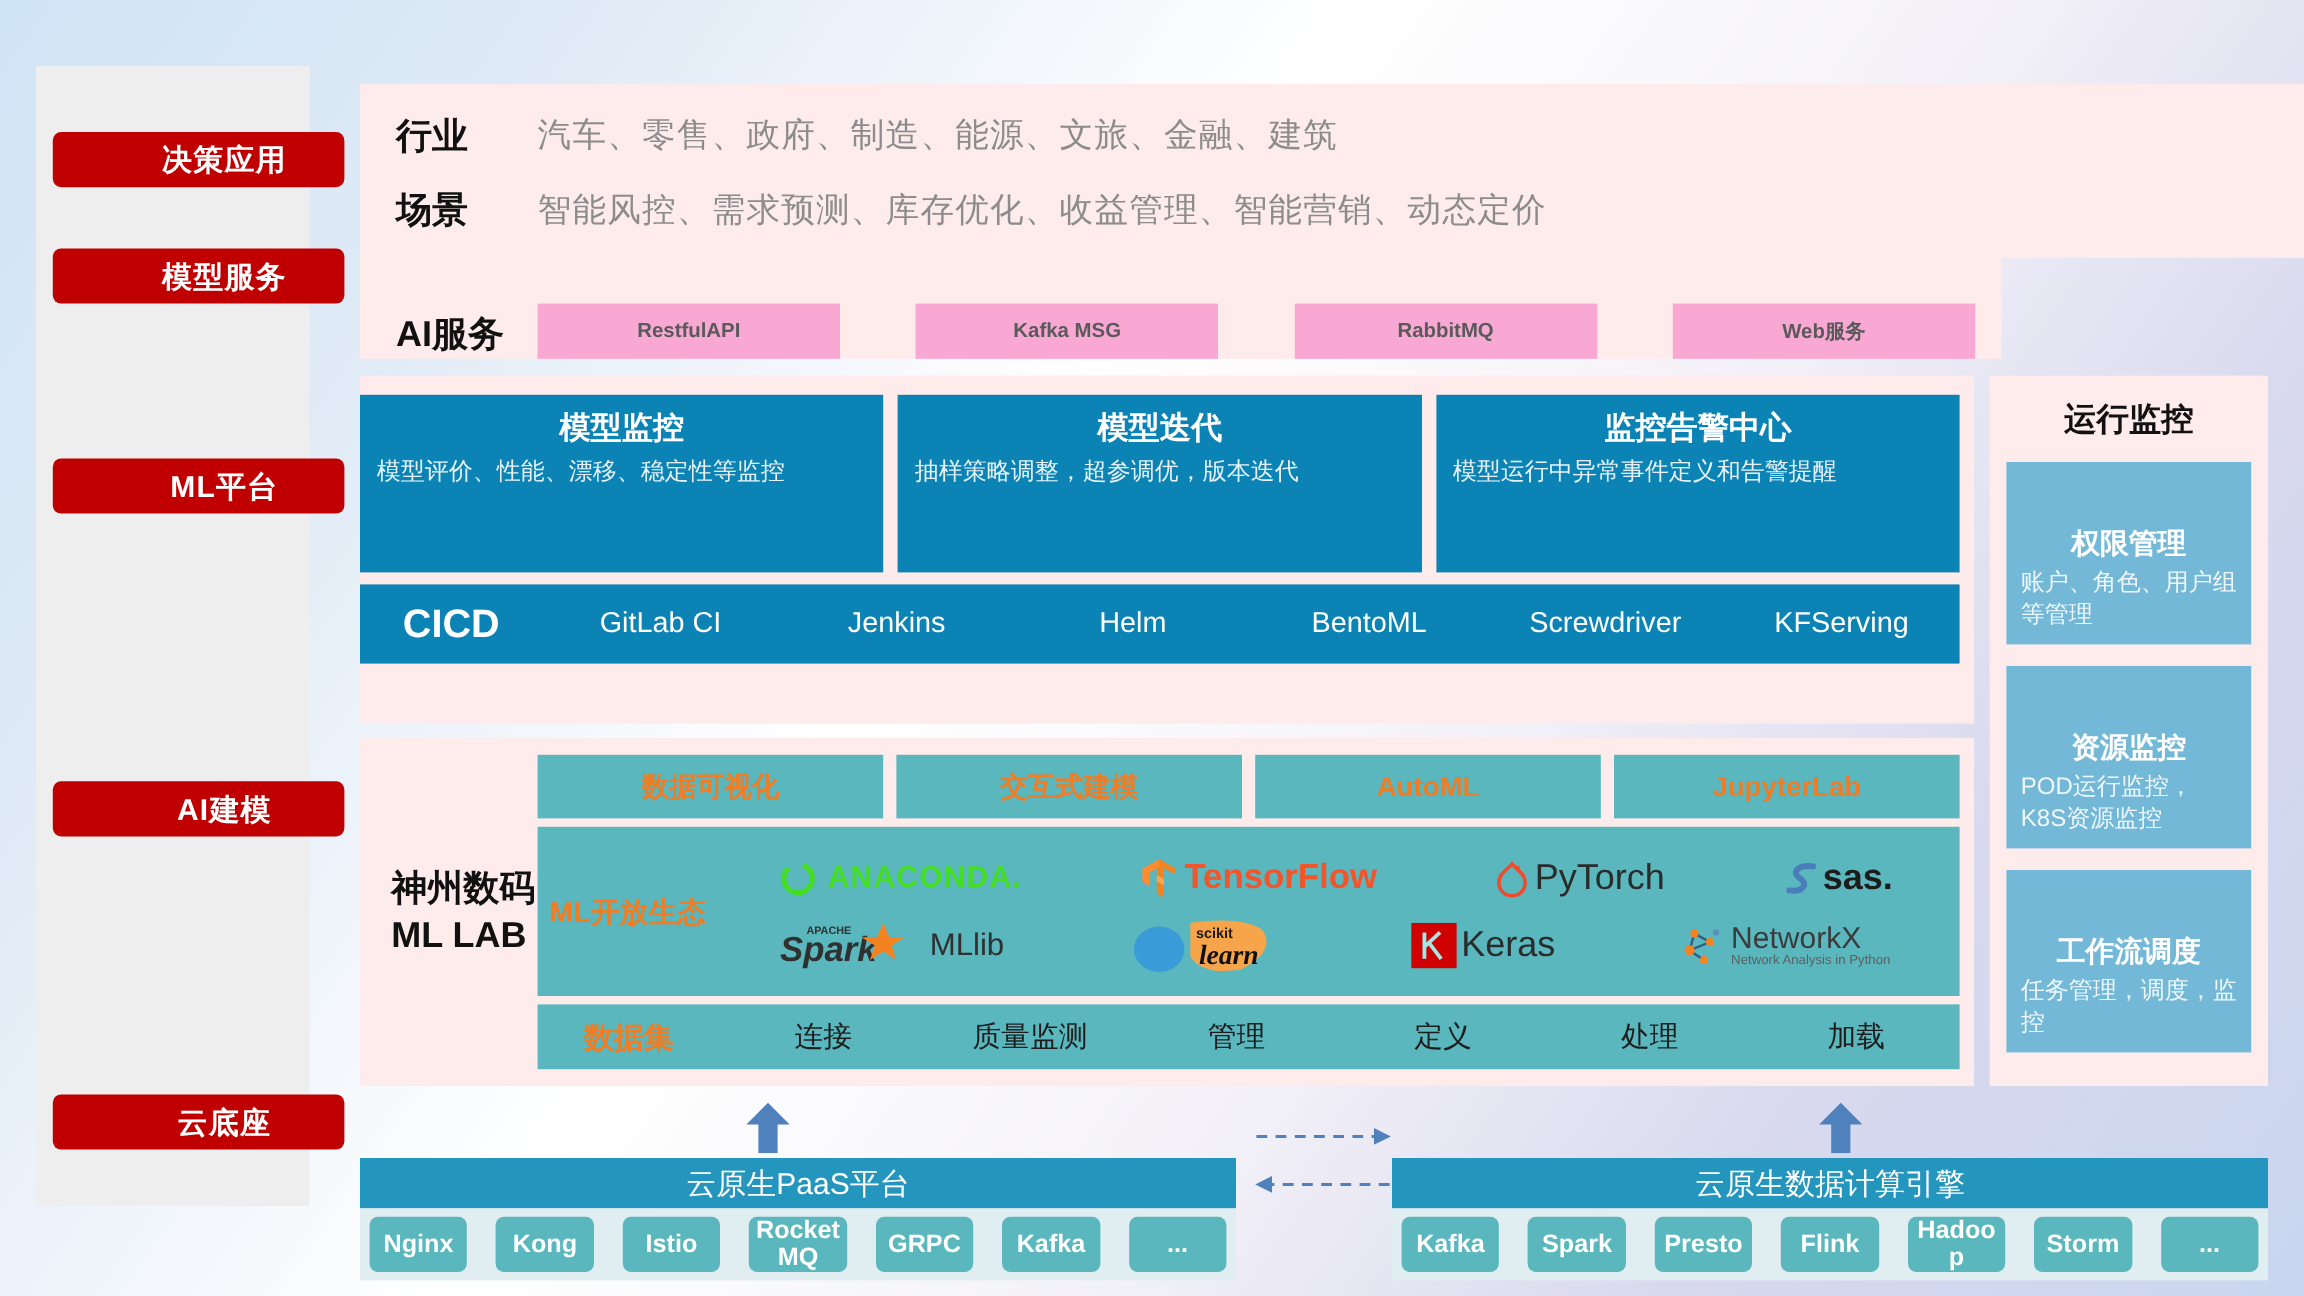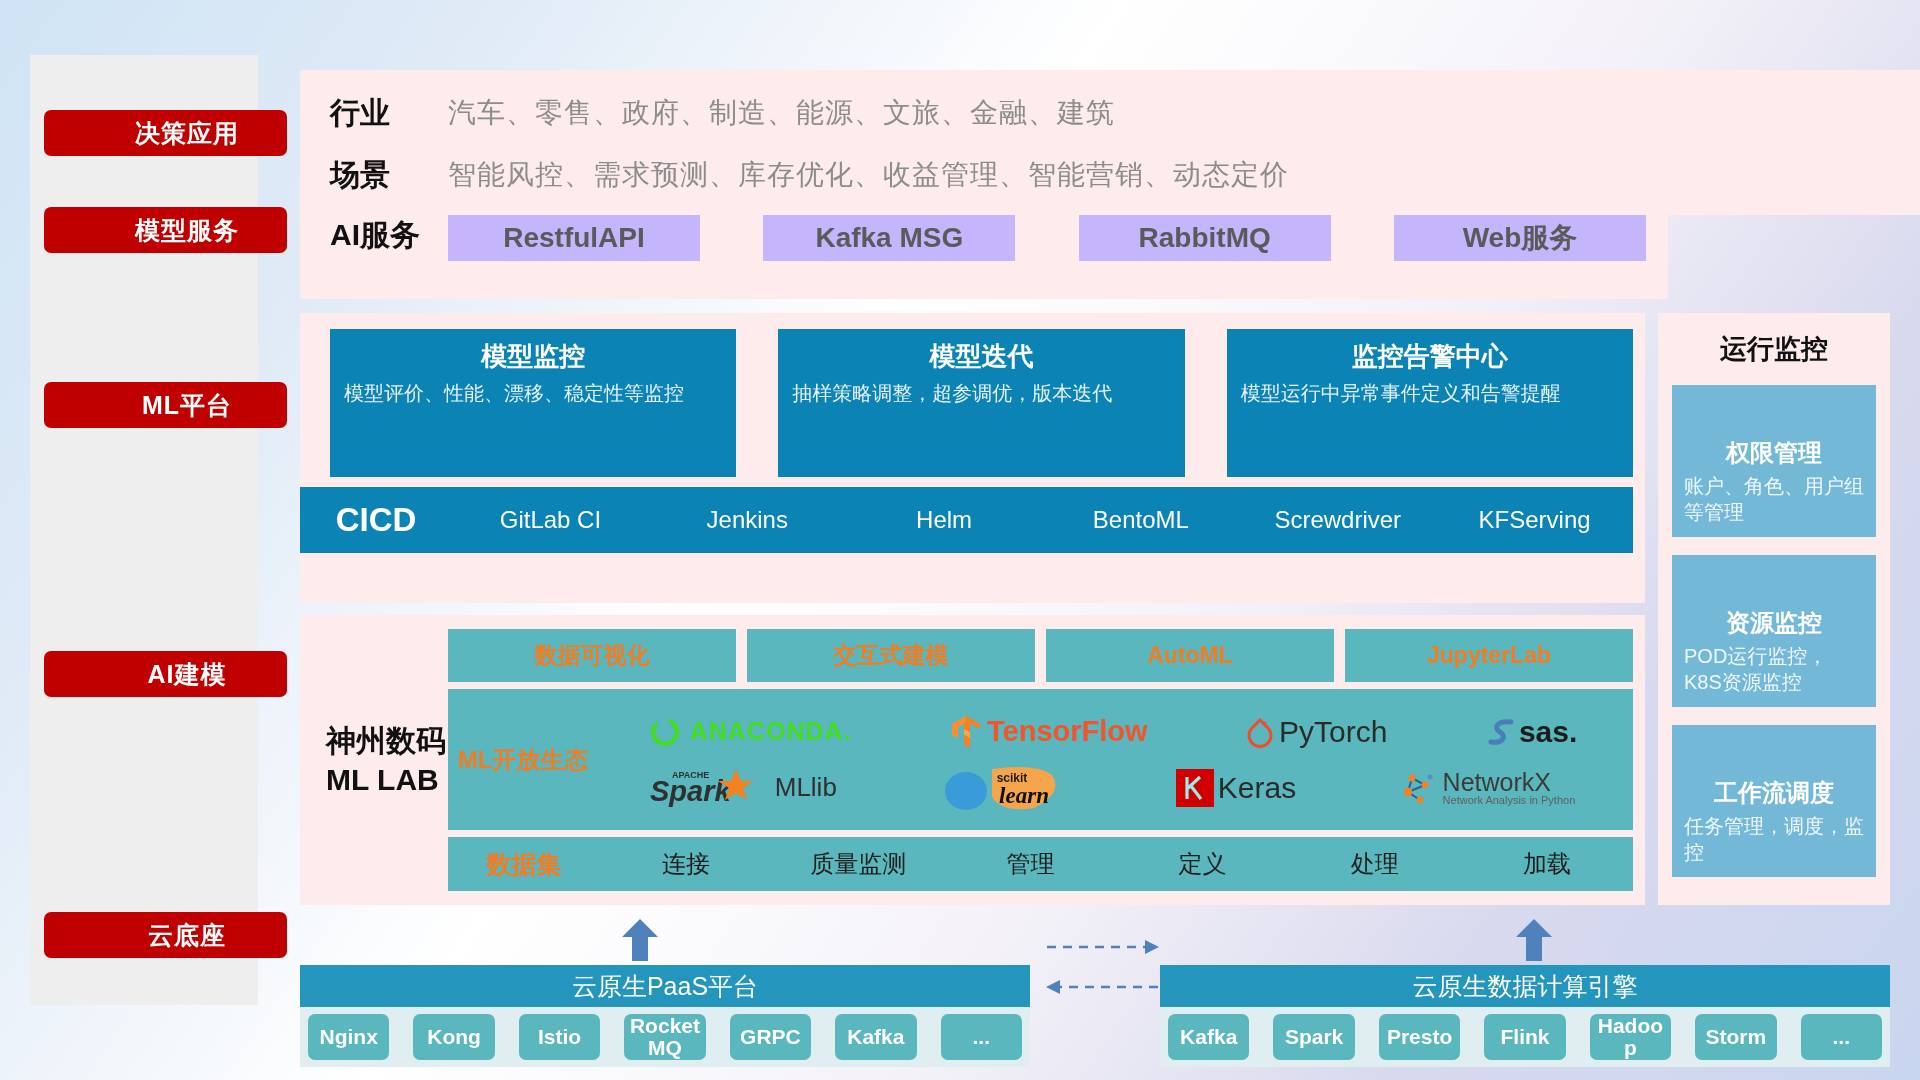--- a/index.html
+++ b/index.html
@@ -23,34 +23,34 @@
   
   #main-col{position:absolute;left:300px;top:55px;width:1590px;}
 
   .band{background:#fdeceb;}
   
   #band-apps{position:absolute;left:0;top:15px;width:1852px;height:145px;}
   .kv-row{display:flex;align-items:center;height:62px;padding-left:30px;}
   .kv-key{width:118px;font-size:30px;font-weight:bold;color:#111;flex:none;}
   .kv-val{font-size:28px;color:#8c8c8c;letter-spacing:1px;}
   
-  #band-svc{position:absolute;left:0;top:160px;width:1368px;height:84px;display:flex;align-items:flex-start;}
+  #band-svc{position:absolute;left:0;top:160px;width:1368px;height:84px;display:flex;align-items:flex-end;}
   #band-svc .lbl{width:148px;flex:none;font-size:30px;font-weight:bold;color:#111;text-align:left;padding-left:30px;box-sizing:border-box;}
   .svc-list{flex:1;display:flex;gap:0;justify-content:space-between;padding:0 22px 0 0;}
   .svc-chip{
-    width:252px;height:46px;background:#c4b5fd;color:#5a5a5a;
-    font-size:28px;font-weight:bold;display:flex;align-items:center;justify-content:center;
+    width:252px;height:46px;background:#f9a8d4;color:#5a5a5a;
+    font-size:17px;font-weight:bold;display:flex;align-items:center;justify-content:center;
   }
   
   #band-mlops{position:absolute;left:0;top:258px;width:1345px;height:290px;display:flex;}
   #band-mlops .lbl{width:148px;flex:none;display:flex;align-items:center;justify-content:flex-start;
       font-size:34px;font-weight:bold;color:#111;padding-left:30px;box-sizing:border-box;}
   .mlops-right{flex:1;padding:16px 12px 14px 0;display:flex;flex-direction:column;gap:10px;}
   .mlops-cards{display:flex;gap:12px;flex:none;height:148px;}
-  .mlops-card{flex:1;background:#0c83b5;color:#fff;padding:10px 14px 0 14px;box-sizing:border-box;margin-left:30px;}
+  .mlops-card{flex:1;background:#0c83b5;color:#fff;padding:10px 14px 0 14px;box-sizing:border-box;}
   .mlops-card .t{font-size:26px;font-weight:bold;text-align:center;line-height:1.35;}
   .mlops-card .d{font-size:20px;color:#e6f2f8;line-height:1.34;margin-top:6px;}
   .cicd-bar{background:#0c83b5;height:66px;display:flex;align-items:center;color:#fff;overflow:hidden;}
   .cicd-bar .cicd-t{font-size:33px;font-weight:bold;width:152px;flex:none;text-align:center;}
   .cicd-item{flex:1;text-align:center;font-size:24px;line-height:1.05;word-break:break-all;padding:0 4px;box-sizing:border-box;}
   
   #band-model{position:absolute;left:0;top:560px;width:1345px;height:290px;display:flex;}
   #band-model .lbl{width:148px;flex:none;display:flex;align-items:center;
       font-size:30px;font-weight:bold;color:#111;padding-left:26px;box-sizing:border-box;line-height:1.3;}
   .model-right{flex:1;padding:14px 12px 14px 0;display:flex;flex-direction:column;gap:7px;}

